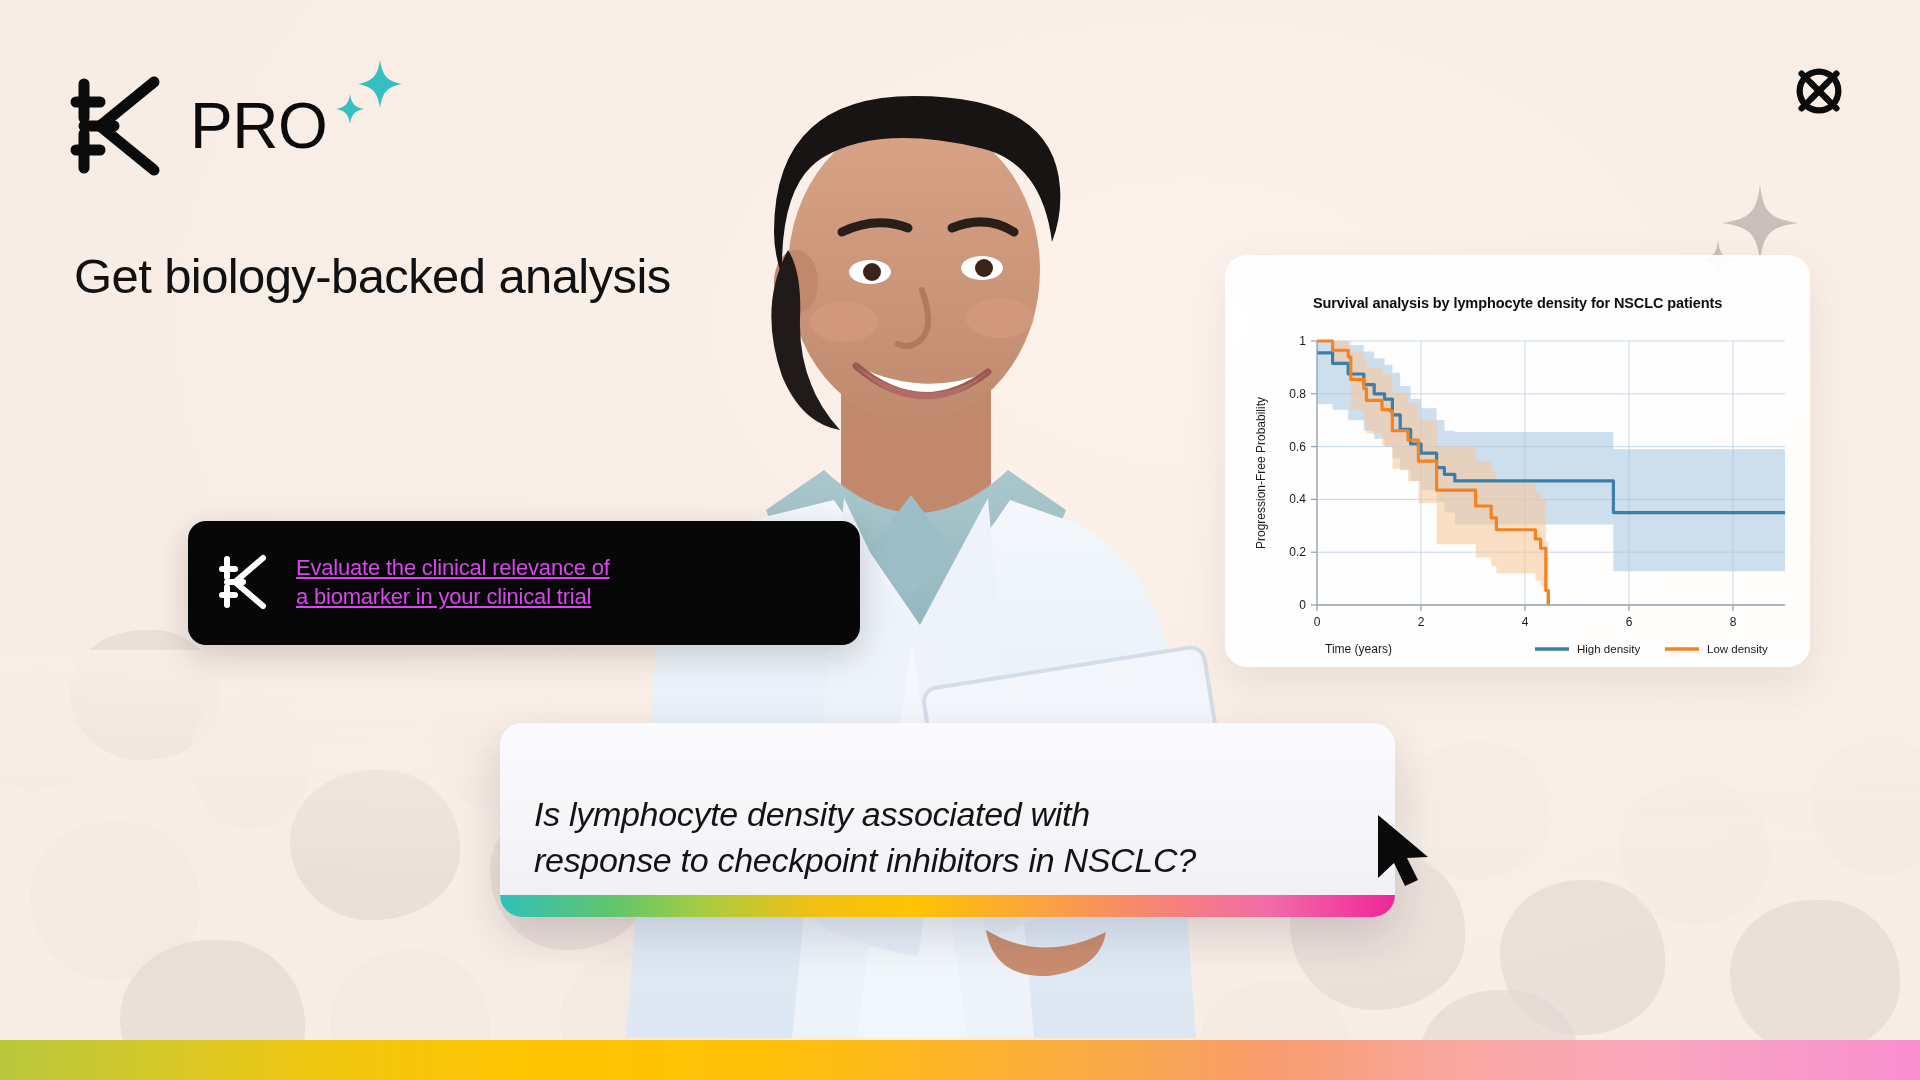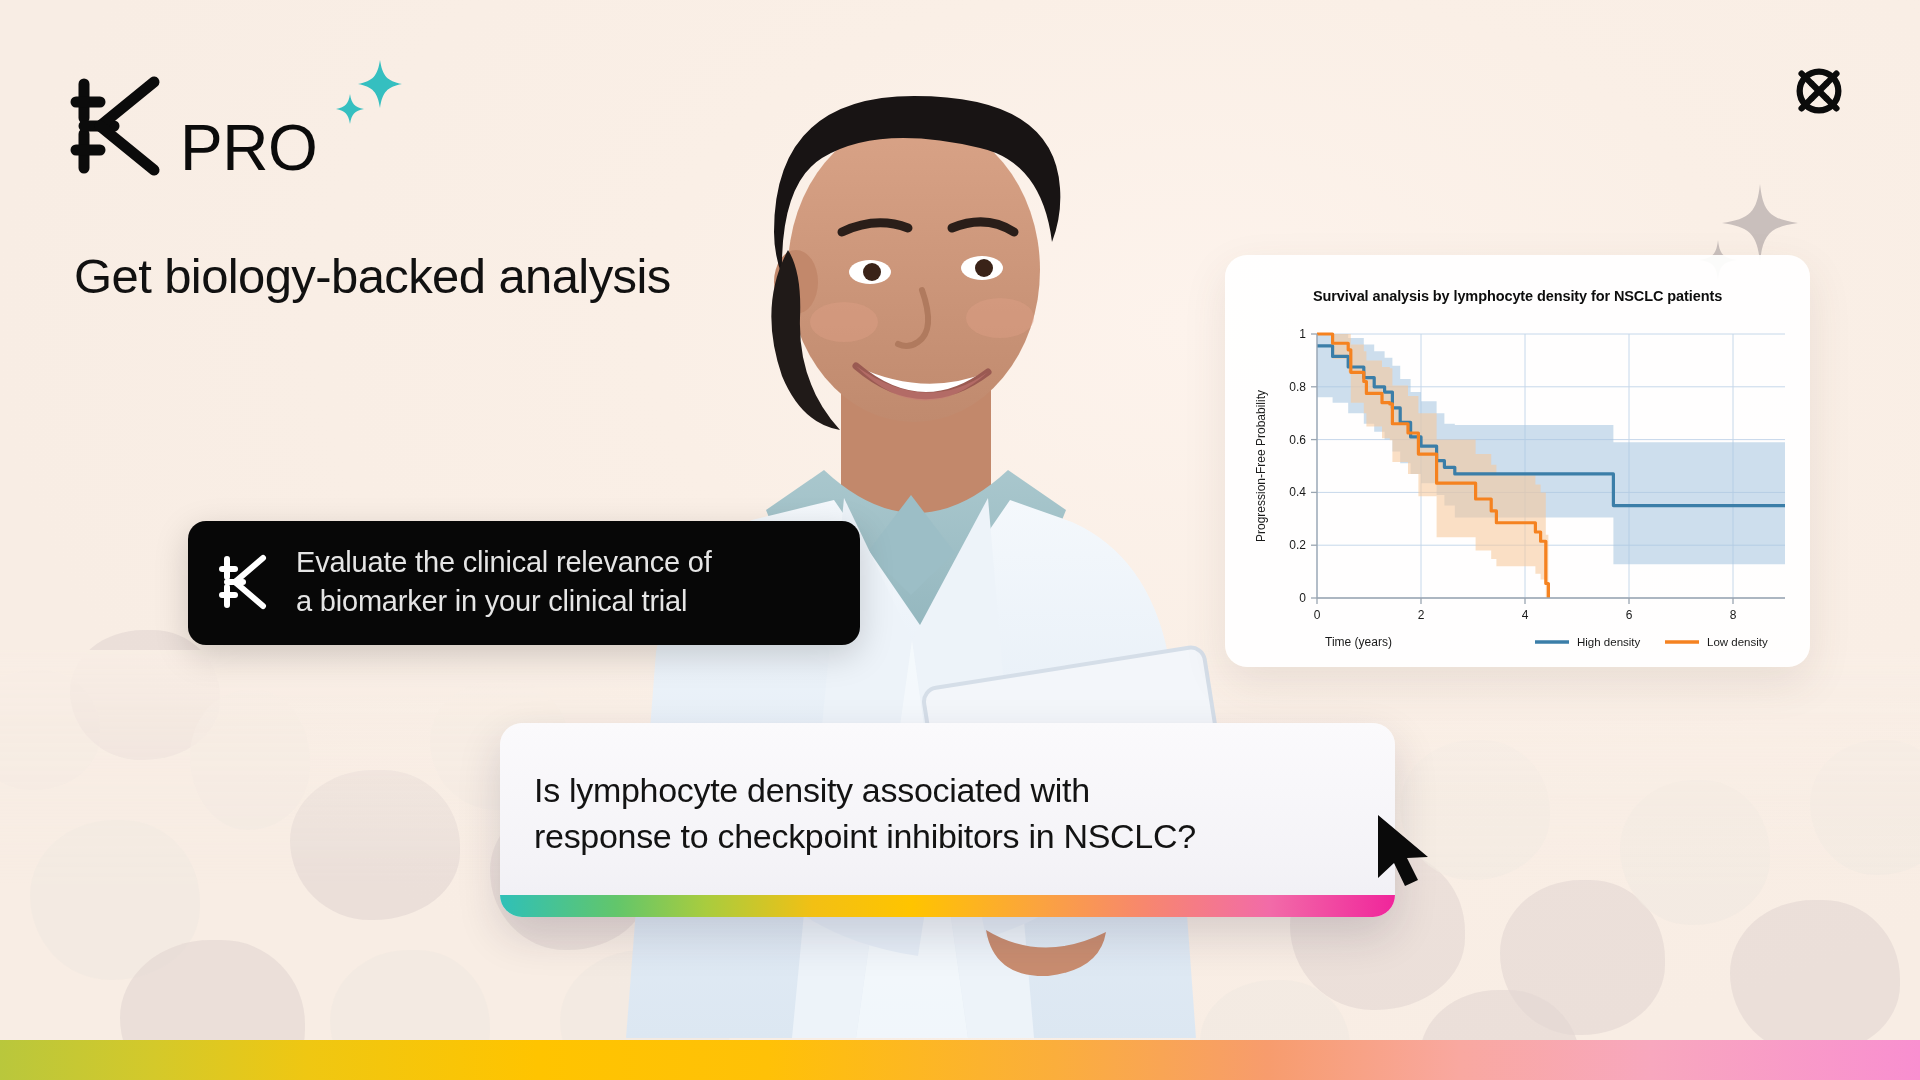--- a/index.html
+++ b/index.html
@@ -42,21 +42,21 @@
 
   
   .owkin-mark{
     position:absolute; top:62px; right:72px;
     width:58px; height:58px;
   }
 
   
   .logo-lockup{
     position:absolute; left:70px; top:72px;
-    display:flex; align-items:flex-end; gap:14px;
+    display:flex; align-items:center; gap:24px;
   }
   .k-glyph{ width:96px; height:108px; }
   .pro-word{
     font-size:64px; font-weight:400; letter-spacing:-.5px;
     color:#0B0B0B; line-height:1;
     font-family:"Liberation Sans", sans-serif;
   }
   .sparkle-cluster{ position:absolute; left:334px; top:56px; width:70px; height:72px; }
 
   
@@ -78,55 +78,55 @@
   .prompt-card{
     position:absolute; left:188px; top:521px;
     width:672px; min-height:124px;
     background:#070707; border-radius:18px;
     display:flex; align-items:center; gap:26px;
     padding:22px 34px 24px 30px;
     box-shadow:0 10px 34px rgba(0,0,0,.17);
   }
   .prompt-icon{ width:52px; height:60px; flex:0 0 52px; }
   .prompt-text{
-    color:#e5e5e5; font-size:29px; line-height:1.33; letter-spacing:-.2px;
+    color:#d946ef; font-size:22px; line-height:1.33; letter-spacing:-.2px;text-decoration:underline;
   }
   .prompt-text span{ display:block; white-space:nowrap; }
 
   
   .question-card{
     position:absolute; left:500px; top:723px;
     width:895px; height:194px;
     border-radius:22px;
     background:linear-gradient(180deg,#FBFAFC 0%,#F4F3F7 72%,#EFEEF4 100%);
     box-shadow:0 18px 44px rgba(40,30,60,.16);
     overflow:hidden;
   }
   .question-text{
-    padding:44px 52px 0 34px;
-    font-size:34px; line-height:1.36; color:#131313; letter-spacing:-.3px;
+    padding:68px 52px 0 34px;
+    font-size:34px; line-height:1.36; color:#131313; letter-spacing:-.3px;font-style:italic;
   }
   .question-text span{ display:block; white-space:nowrap; }
   .gradient-bar{
     position:absolute; left:0; right:0; bottom:0; height:22px;
     background:linear-gradient(90deg,
       #2FC0B8 0%, #62C66B 13%, #A9CC3E 23%,
       #F2C014 35%, #FFC400 46%, #FBA43E 60%,
       #F7876E 72%, #F26BA8 86%, #F0259B 100%);
   }
   .cursor{ position:absolute; left:1372px; top:812px; width:62px; height:78px; }
 
   
   .chart-card{
     position:absolute; left:1225px; top:255px;
     width:585px; height:412px;
     background:rgba(255,255,255,.93);
     border-radius:22px;
     box-shadow:0 16px 44px rgba(90,70,55,.10);
-    padding:21px 14px 10px 14px;
+    padding:28px 14px 10px 14px;
   }
   .chart-sparkles{ position:absolute; left:1692px; top:178px; width:110px; height:110px; }
   .chart-title{
     text-align:center; font-size:14.5px; font-weight:700; color:#0D0D0D;
     letter-spacing:-.1px; margin-top:12px;
   }
   .chart-svg{ display:block; margin:6px auto 0; }
 
   .axis-label{ font-size:12px; fill:#1A1A1A; font-family:"Liberation Sans", sans-serif; }
   .tick-label{ font-size:12px; fill:#1A1A1A; font-family:"Liberation Sans", sans-serif; }

